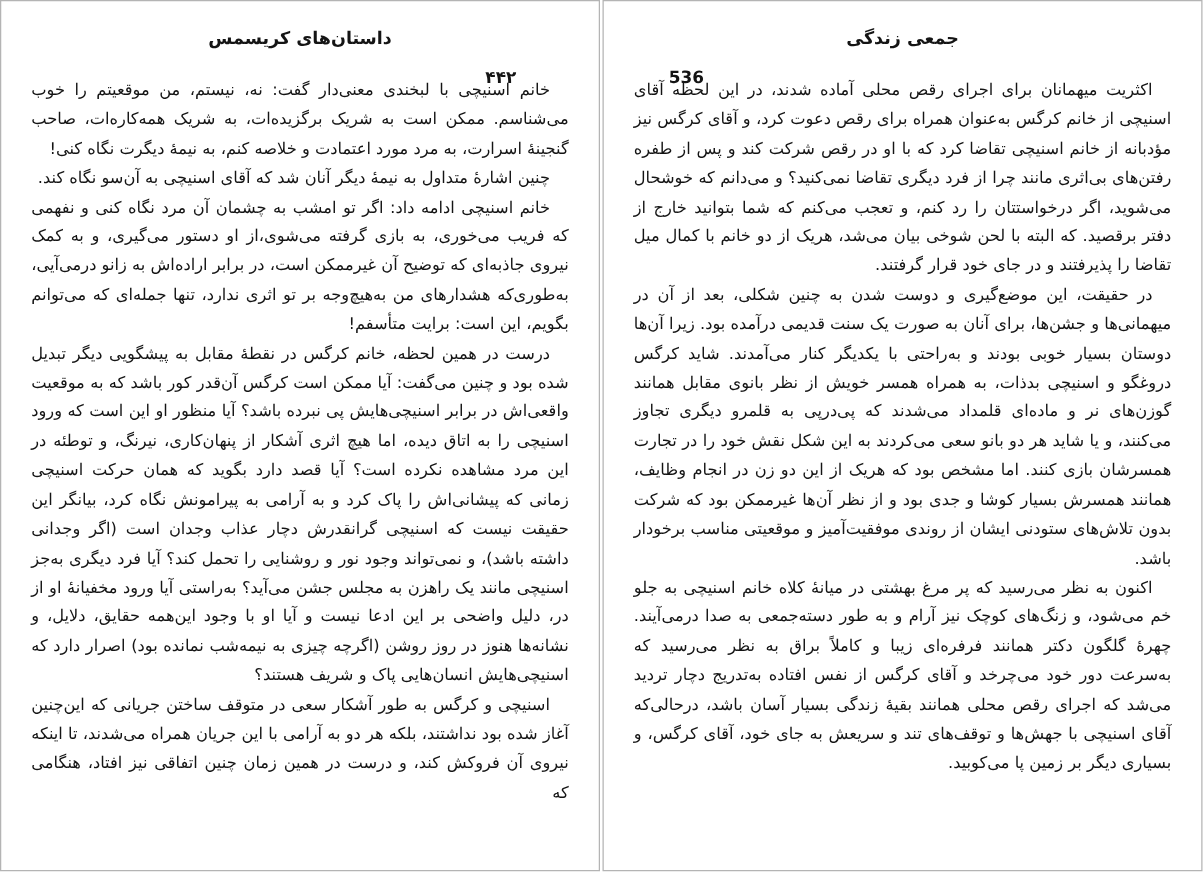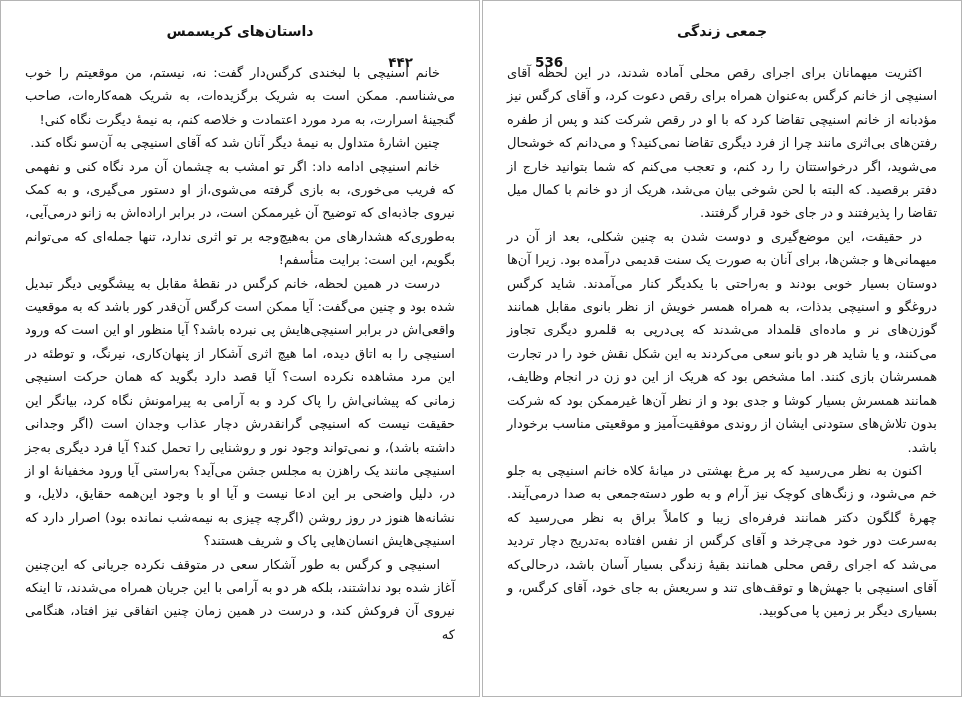--- a/index.html
+++ b/index.html
@@ -70,25 +70,25 @@
 <body>
 
 <div class="spread">
 
   <div class="page">
     <div class="page-header">
       <span class="page-title">داستان‌های کریسمس</span>
       <span class="page-number pos-right">۴۴۲</span>
     </div>
     <div class="page-body">
-      <p>خانم اسنیچی با لبخندی کرگس‌دار گفت: نه، نیستم، من موقعیتم را خوب می‌شناسم. ممکن است به شریک برگزیده‌ات، به شریک همه‌کاره‌ات، صاحب گنجینهٔ اسرارت، به مرد مورد اعتمادت و خلاصه کنم، به نیمهٔ دیگرت نگاه کنی!</p>
+      <p>خانم اسنیچی با لبخندی معنی‌دار گفت: نه، نیستم، من موقعیتم را خوب می‌شناسم. ممکن است به شریک برگزیده‌ات، به شریک همه‌کاره‌ات، صاحب گنجینهٔ اسرارت، به مرد مورد اعتمادت و خلاصه کنم، به نیمهٔ دیگرت نگاه کنی!</p>
       <p>چنین اشارهٔ متداول به نیمهٔ دیگر آنان شد که آقای اسنیچی به آن‌سو نگاه کند.</p>
       <p>خانم اسنیچی ادامه داد: اگر تو امشب به چشمان آن مرد نگاه کنی و نفهمی که فریب می‌خوری، به بازی گرفته می‌شوی،از او دستور می‌گیری، و به کمک نیروی جاذبه‌ای که توضیح آن غیرممکن است، در برابر اراده‌اش به زانو درمی‌آیی، به‌طوری‌که هشدارهای من به‌هیچ‌وجه بر تو اثری ندارد، تنها جمله‌ای که می‌توانم بگویم، این است: برایت متأسفم!</p>
       <p>درست در همین لحظه، خانم کرگس در نقطهٔ مقابل به پیشگویی دیگر تبدیل شده بود و چنین می‌گفت: آیا ممکن است کرگس آن‌قدر کور باشد که به موقعیت واقعی‌اش در برابر اسنیچی‌هایش پی نبرده باشد؟ آیا منظور او این است که ورود اسنیچی را به اتاق دیده، اما هیچ اثری آشکار از پنهان‌کاری، نیرنگ، و توطئه در این مرد مشاهده نکرده است؟ آیا قصد دارد بگوید که همان حرکت اسنیچی زمانی که پیشانی‌اش را پاک کرد و به آرامی به پیرامونش نگاه کرد، بیانگر این حقیقت نیست که اسنیچی گرانقدرش دچار عذاب وجدان است (اگر وجدانی داشته باشد)، و نمی‌تواند وجود نور و روشنایی را تحمل کند؟ آیا فرد دیگری به‌جز اسنیچی مانند یک راهزن به مجلس جشن می‌آید؟ به‌راستی آیا ورود مخفیانهٔ او از در، دلیل واضحی بر این ادعا نیست و آیا او با وجود این‌همه حقایق، دلایل، و نشانه‌ها هنوز در روز روشن (اگرچه چیزی به نیمه‌شب نمانده بود) اصرار دارد که اسنیچی‌هایش انسان‌هایی پاک و شریف هستند؟</p>
-      <p>اسنیچی و کرگس به طور آشکار سعی در متوقف نکرده جریانی که این‌چنین آغاز شده بود نداشتند، بلکه هر دو به آرامی با این جریان همراه می‌شدند، تا اینکه نیروی آن فروکش کند، و درست در همین زمان چنین اتفاقی نیز افتاد، هنگامی که</p>
+      <p>اسنیچی و کرگس به طور آشکار سعی در متوقف ساختن جریانی که این‌چنین آغاز شده بود نداشتند، بلکه هر دو به آرامی با این جریان همراه می‌شدند، تا اینکه نیروی آن فروکش کند، و درست در همین زمان چنین اتفاقی نیز افتاد، هنگامی که</p>
     </div>
   </div>
 
   <div class="page">
     <div class="page-header">
       <span class="page-title">جمعی زندگی</span>
       <span class="page-number pos-left">536</span>
     </div>
     <div class="page-body">
       <p>اکثریت میهمانان برای اجرای رقص محلی آماده شدند، در این لحظه آقای اسنیچی از خانم کرگس به‌عنوان همراه برای رقص دعوت کرد، و آقای کرگس نیز مؤدبانه از خانم اسنیچی تقاضا کرد که با او در رقص شرکت کند و پس از طفره رفتن‌های بی‌اثری مانند چرا از فرد دیگری تقاضا نمی‌کنید؟ و می‌دانم که خوشحال می‌شوید، اگر درخواستتان را رد کنم، و تعجب می‌کنم که شما بتوانید خارج از دفتر برقصید. که البته با لحن شوخی بیان می‌شد، هریک از دو خانم با کمال میل تقاضا را پذیرفتند و در جای خود قرار گرفتند.</p>

